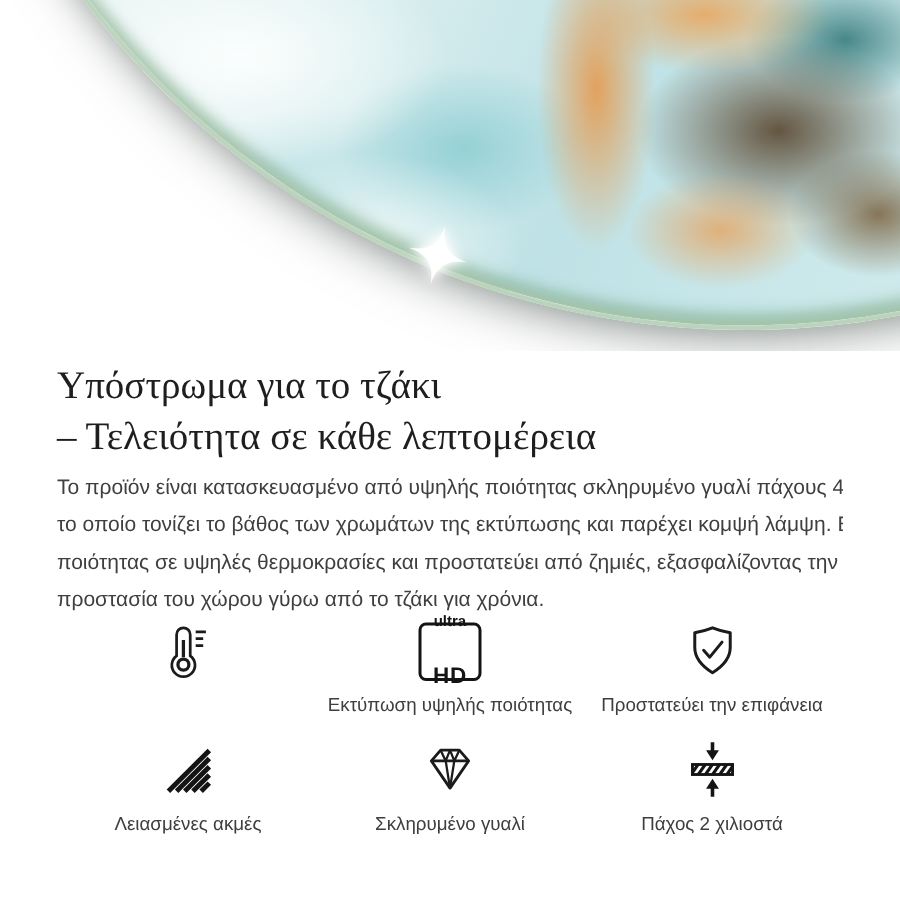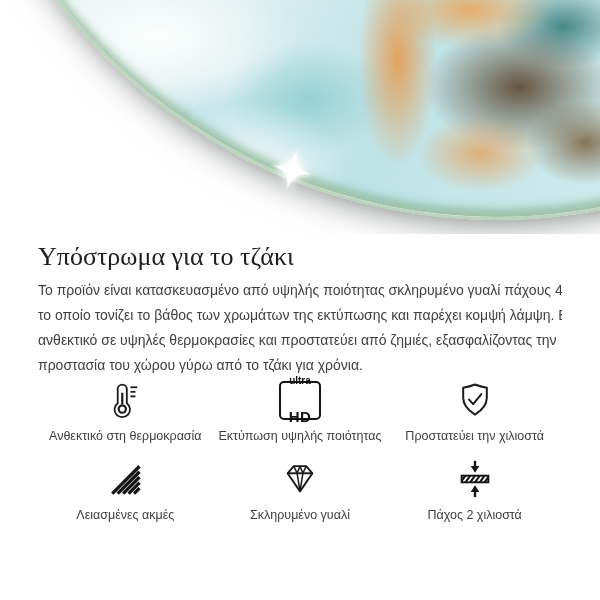--- a/index.html
+++ b/index.html
@@ -85,62 +85,62 @@
       <g transform="rotate(14 22 22)">
         <path d="M22,2 C23,15 29,21 42,22 C29,23 23,29 22,42 C21,29 15,23 2,22 C15,21 21,15 22,2 Z" fill="#ffffff"></path>
         <circle cx="22" cy="22" r="4.5" fill="#ffffff"></circle>
       </g>
     </svg>
   </div>
 
   <div class="content">
     <div class="headline">
       <div>Υπόστρωμα για το τζάκι</div>
+      <div>– Τελειότητα σε κάθε λεπτομέρεια</div>
     </div>
     <div class="para">
       <div class="para-line">Το προϊόν είναι κατασκευασμένο από υψηλής ποιότητας σκληρυμένο γυαλί πάχους 4 mm,</div>
       <div class="para-line">το οποίο τονίζει το βάθος των χρωμάτων της εκτύπωσης και παρέχει κομψή λάμψη. Είναι</div>
-      <div class="para-line">ανθεκτικό σε υψηλές θερμοκρασίες και προστατεύει από ζημιές, εξασφαλίζοντας την</div>
+      <div class="para-line">ποιότητας σε υψηλές θερμοκρασίες και προστατεύει από ζημιές, εξασφαλίζοντας την</div>
       <div class="para-line">προστασία του χώρου γύρω από το τζάκι για χρόνια.</div>
     </div>
 
     <div class="features">
 
       <div class="feature">
         <div class="icon-box">
           <svg width="40" height="44" viewBox="0 0 44 44" class="icon-svg">
             <path d="M14,25.5 V10 a5,5 0 0 1 10,0 V25.5 a8.5,8.5 0 1 1 -10,0 Z"></path>
             <line x1="19" y1="14" x2="19" y2="26.5" stroke-width="2.4"></line>
             <circle cx="19" cy="32" r="4" stroke-width="2.4"></circle>
             <line x1="28" y1="8" x2="35.5" y2="8"></line>
             <line x1="28" y1="13" x2="33.5" y2="13"></line>
             <line x1="28" y1="18" x2="33.5" y2="18"></line>
           </svg>
         </div>
-        <div class="feat-label">Ανθεκτικό στη θερμοκρασία</div>
       </div>
 
       <div class="feature">
         <div class="icon-box">
           <div class="uhd-box">
             <span class="uhd-top">ultra</span>
             <span class="uhd-bottom">HD</span>
           </div>
         </div>
         <div class="feat-label">Εκτύπωση υψηλής ποιότητας</div>
       </div>
 
       <div class="feature">
         <div class="icon-box">
           <svg width="40" height="42" viewBox="0 0 44 44" class="icon-svg" stroke-linecap="round" stroke-linejoin="round">
             <path d="M22,5 C26.5,6.8 30.5,7.8 35,8.6 V19.5 C35,27.5 30,33 22,38 C14,33 9,27.5 9,19.5 V8.6 C13.5,7.8 17.5,6.8 22,5 Z" stroke-width="2.2"></path>
             <path d="M15.5,21.5 L20,26.5 L29,15.5" stroke-width="2.2"></path>
           </svg>
         </div>
-        <div class="feat-label">Προστατεύει την χιλιοστά</div>
+        <div class="feat-label">Προστατεύει την επιφάνεια</div>
       </div>
 
       <div class="feature">
         <div class="icon-box">
           <svg width="40" height="40" viewBox="0 0 44 44">
             <g stroke="#141414" stroke-width="3.6" fill="none">
               <line x1="8" y1="38" x2="38" y2="8"></line>
               <line x1="14" y1="38" x2="38" y2="14"></line>
               <line x1="20" y1="38" x2="38" y2="20"></line>
               <line x1="26" y1="38" x2="38" y2="26"></line>

